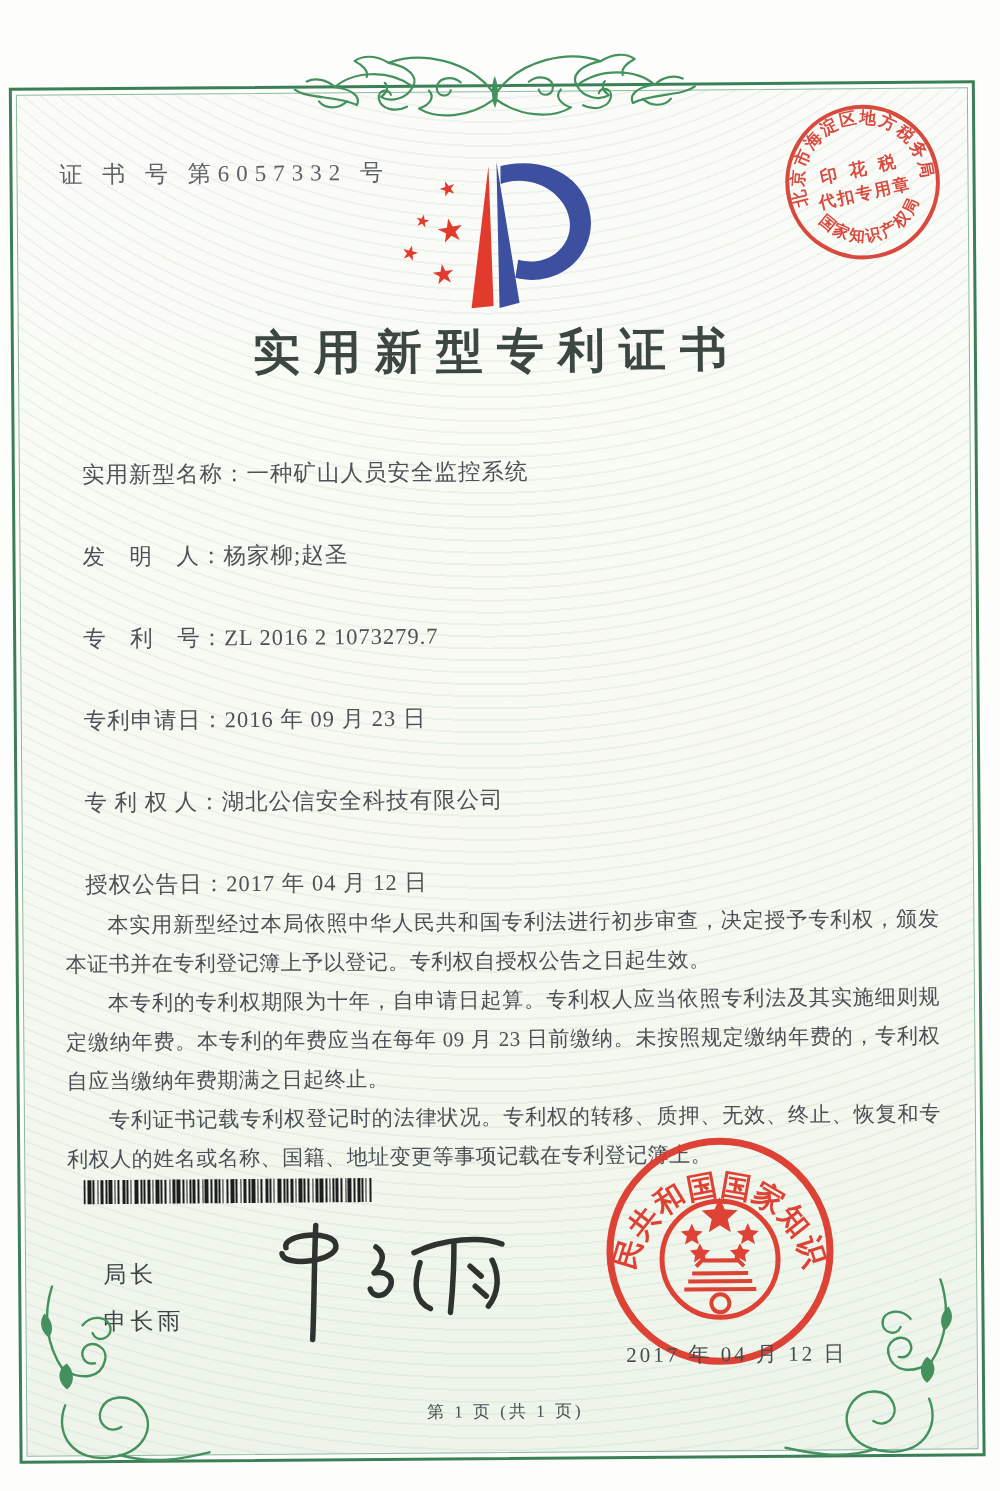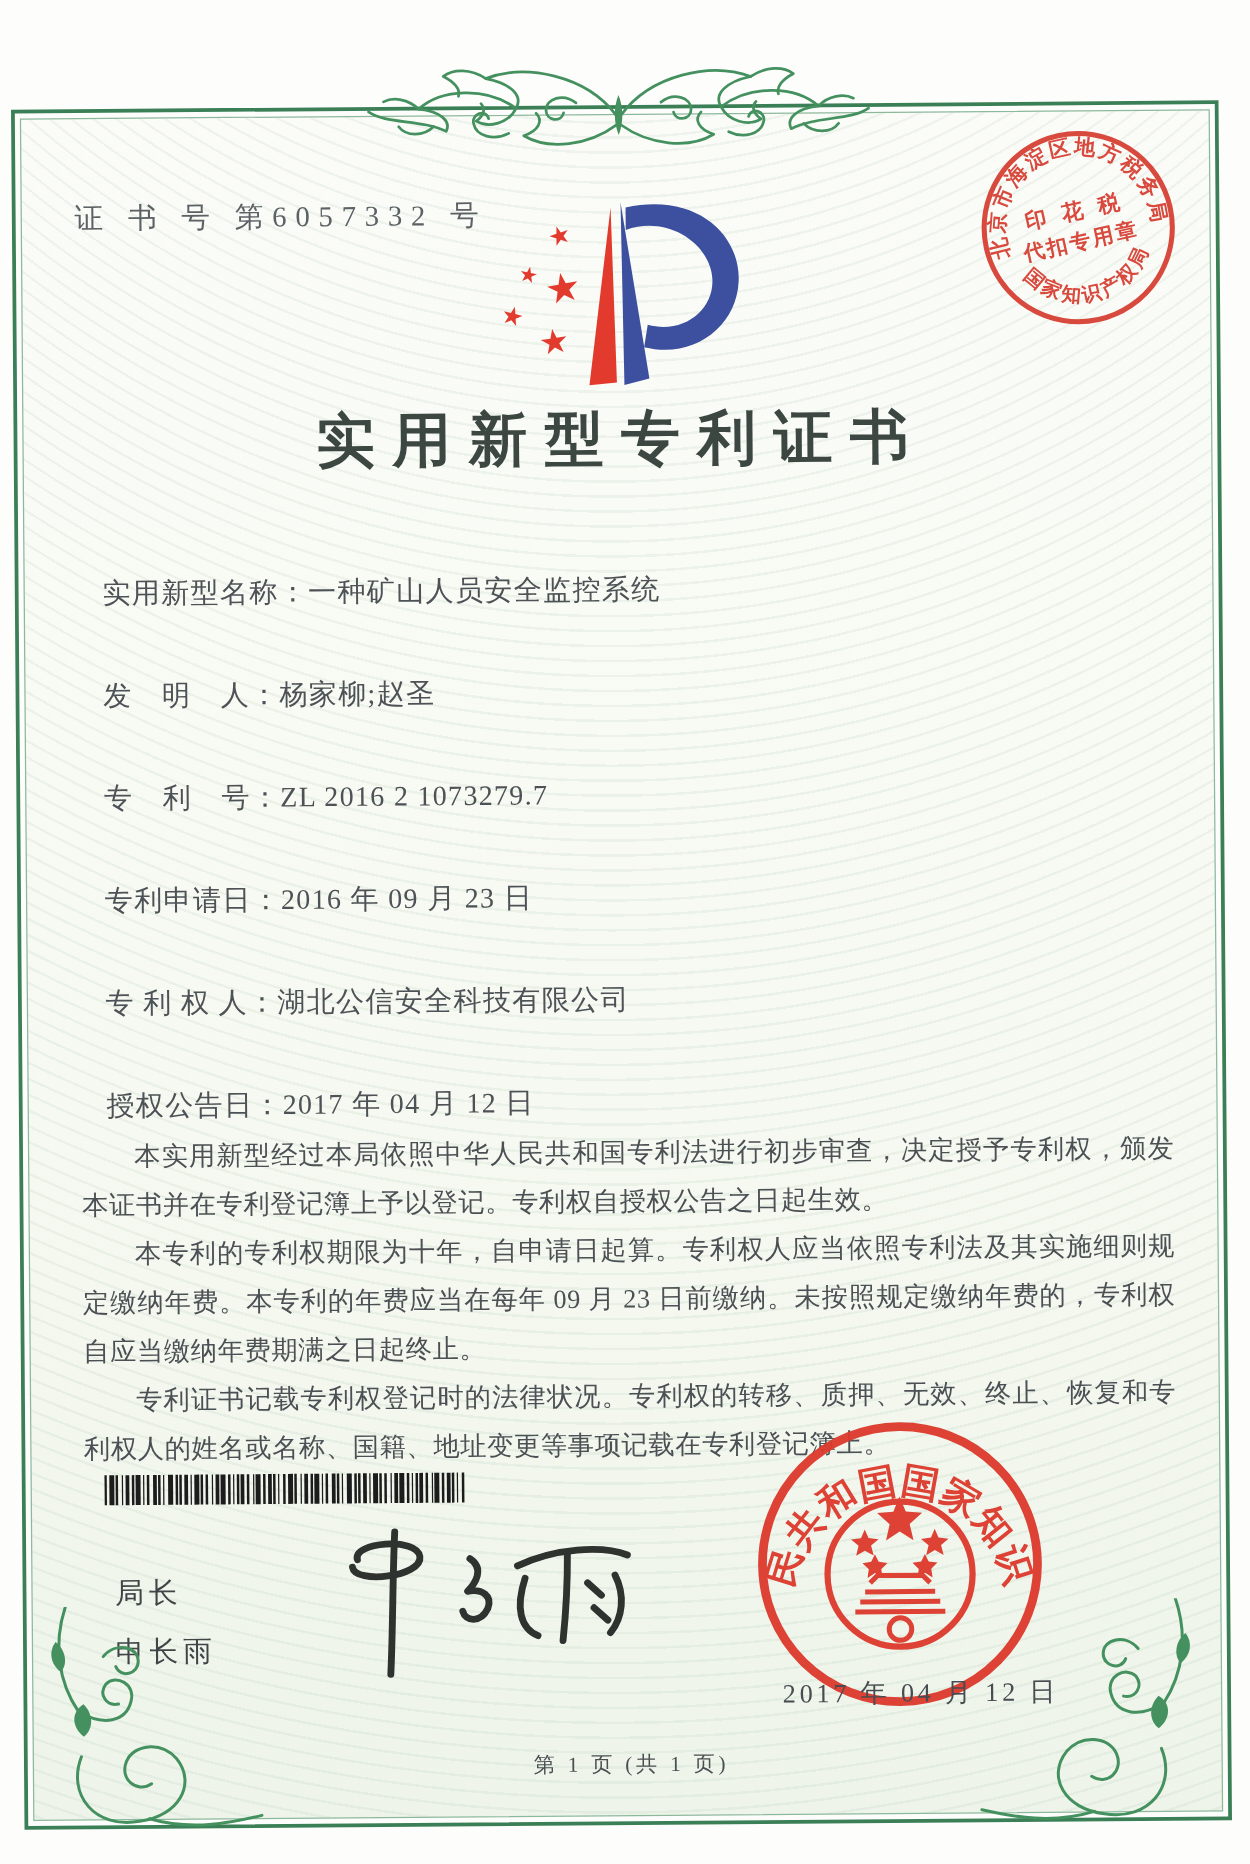--- a/index.html
+++ b/index.html
@@ -12,21 +12,21 @@
       linear-gradient(180deg,#fbfcf8 0%,#f6f9f1 60%,#eef4ea 100%);}
   .abs{position:absolute;}
   .cert-no{left:64px;top:156px;font-size:23px;letter-spacing:7px;color:#5c6165;}
   .title{left:0;top:320px;width:1000px;text-align:center;font-size:47px;font-weight:bold;letter-spacing:14px;color:#3d4742;}
   .fields{left:84px;top:456px;width:640px;}
   .field-row{margin-bottom:51px;font-size:22.5px;color:#4d5256;letter-spacing:1px;white-space:nowrap;}
   .field-label{color:#4d5256;}
   .field-value{color:#4d5256;}
   .paras{left:64px;top:903px;width:874px;font-size:21px;line-height:39px;color:#4b5054;text-align:justify;}
   .paras p{margin:0;text-indent:2em;letter-spacing:0.5px;}
-  .director{left:88px;top:1248px;font-size:23px;color:#3f4446;line-height:47px;letter-spacing:4px;font-family:"Liberation Sans","DejaVu Sans",sans-serif;}
+  .director{left:99px;top:1248px;font-size:23px;color:#3f4446;line-height:47px;letter-spacing:4px;font-family:"Liberation Sans","DejaVu Sans",sans-serif;}
   .seal-date{left:612px;top:1342px;width:240px;text-align:center;font-size:21px;letter-spacing:3px;color:#474c50;}
   .footer{left:0;top:1400px;width:1000px;text-align:center;font-size:17px;letter-spacing:3px;color:#4a4f52;}
   .logo-box{left:393px;top:156px;width:218px;height:168px;}
   .logo-star{position:absolute;color:#e23b2e;line-height:1;font-family:"DejaVu Sans",sans-serif;}
   .orn{stroke:#44915f;fill:none;stroke-linecap:round;stroke-linejoin:round;}
   svg{display:block;}
   .tax-stamp{left:778px;top:96px;width:178px;height:178px;transform:rotate(-12deg);opacity:0.92;}
   .big-seal{left:596px;top:1133px;width:240px;height:240px;opacity:0.95;}
 </style>
 </head>

